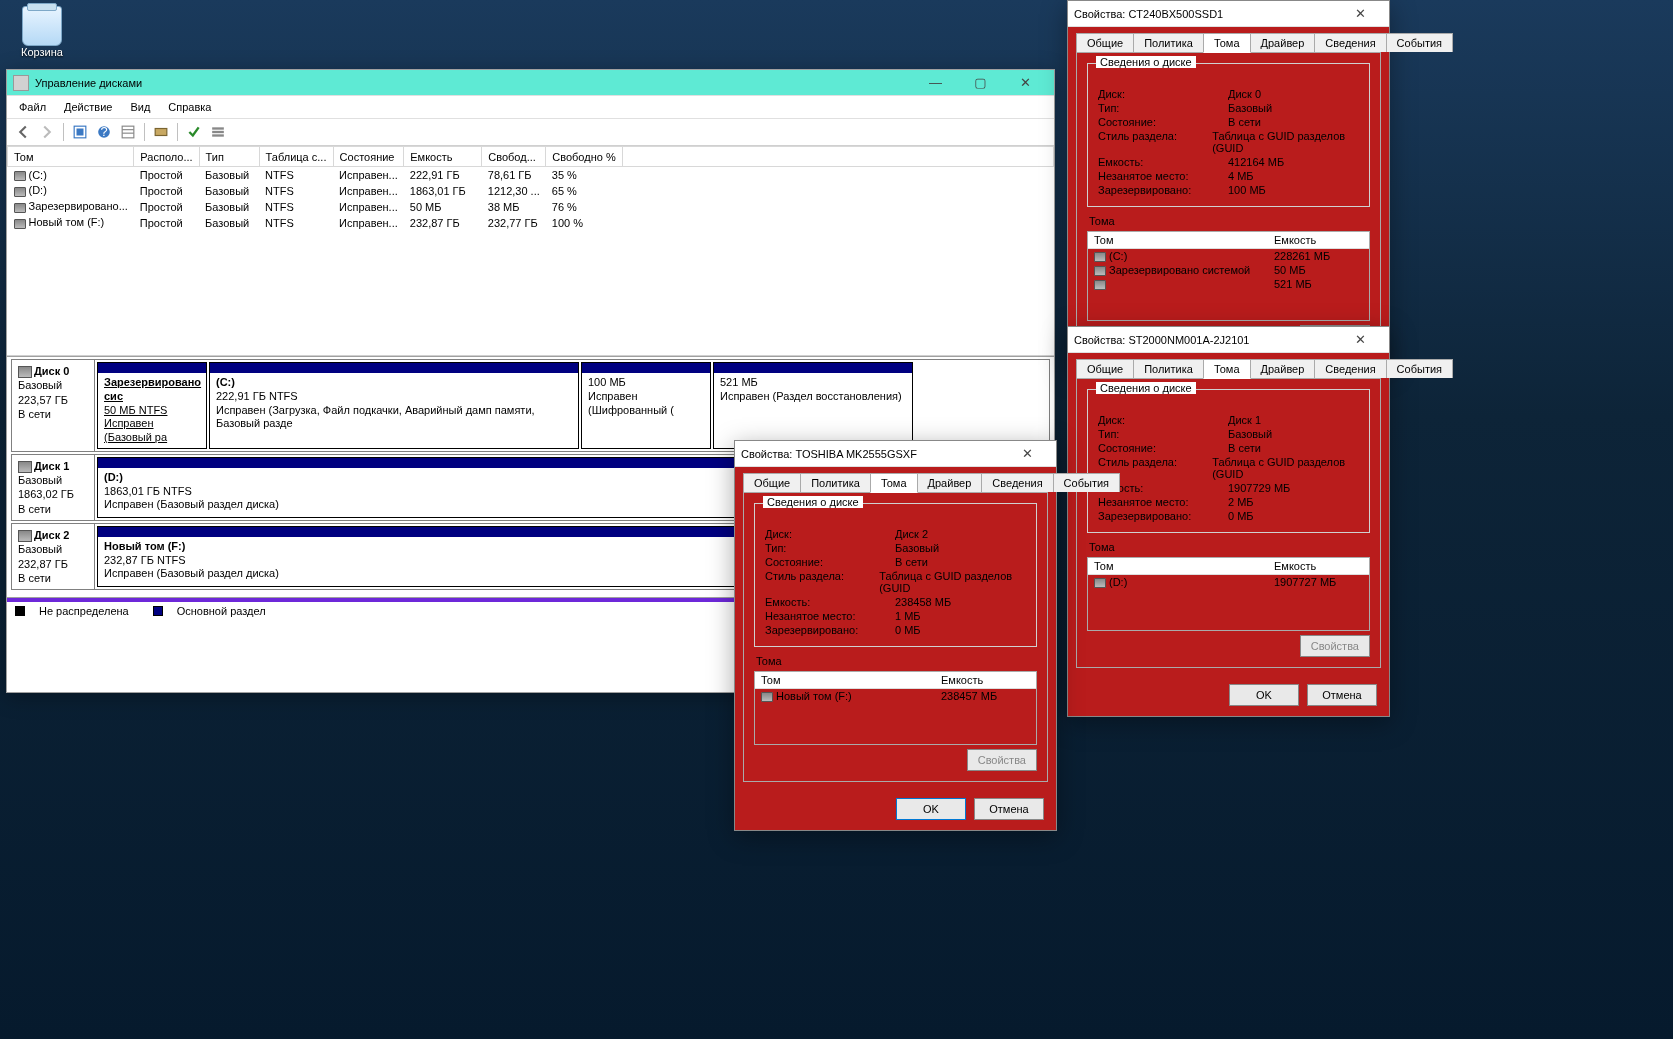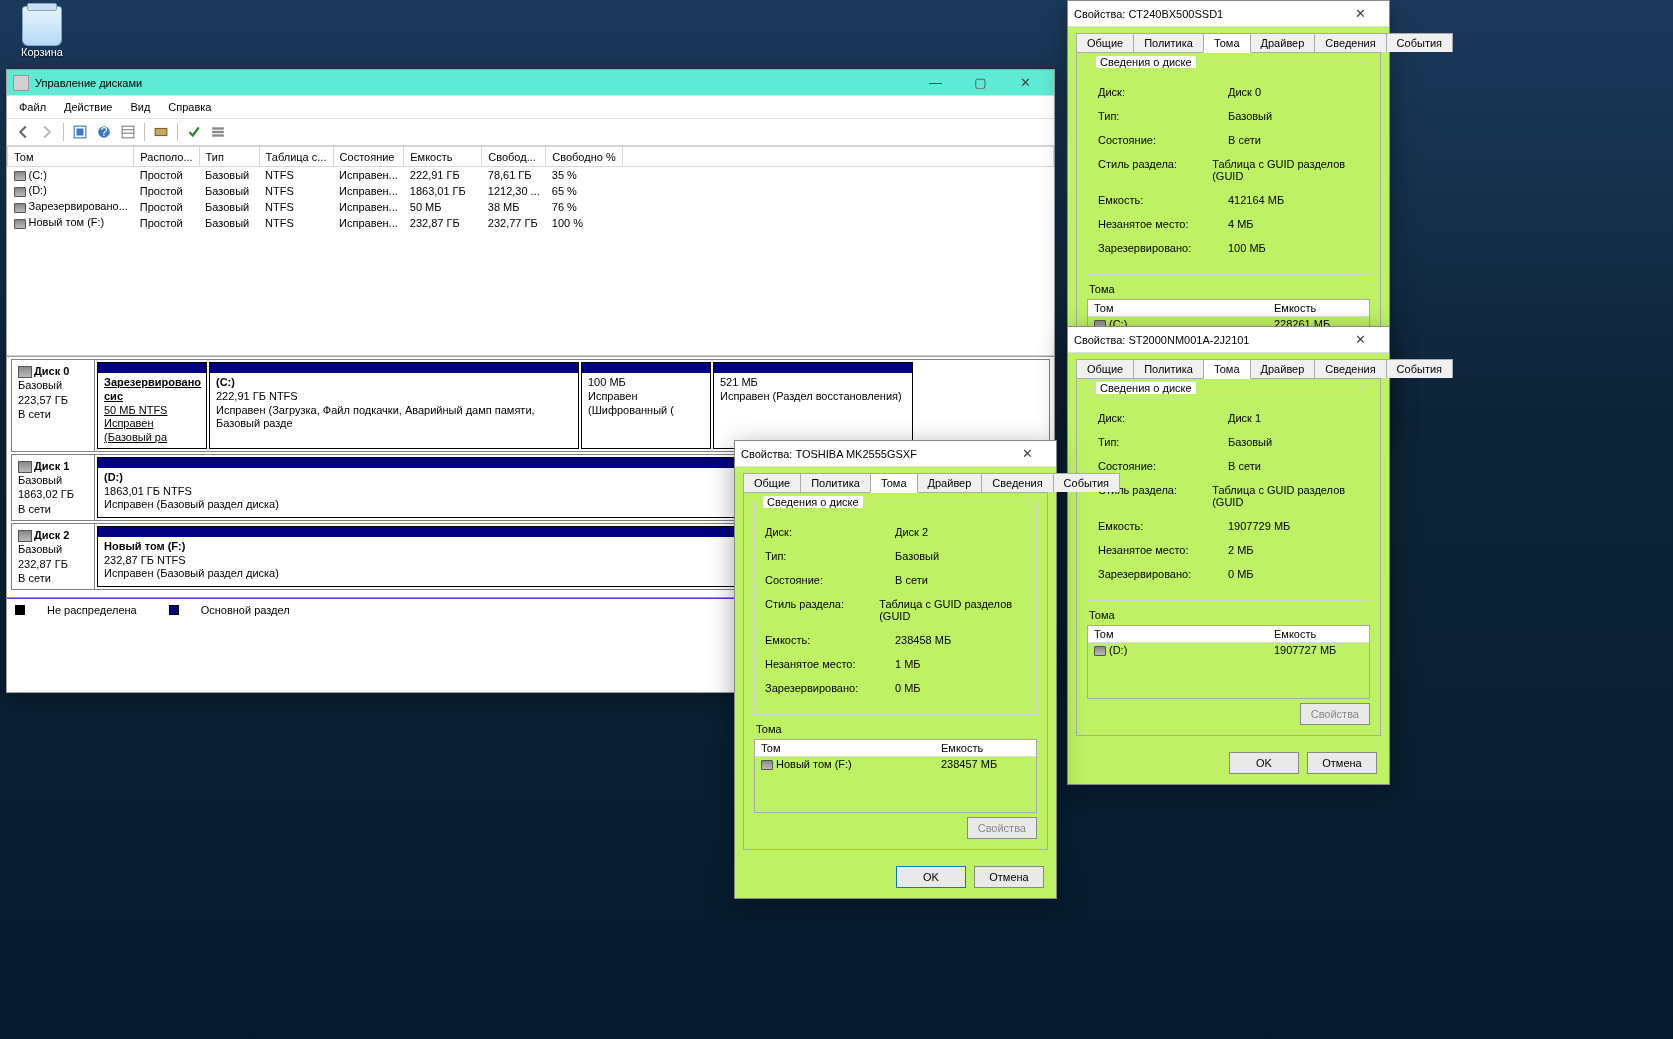--- a/index.html
+++ b/index.html
@@ -27,31 +27,31 @@
 .diskpanel{border-top:1px solid #a0a0a0;border-bottom:1px solid #a0a0a0}
 .diskrow{display:flex;border:1px solid #808080;margin:2px 4px}
 .diskinfo{width:83px;padding:4px 6px;border-right:1px solid #808080;font-size:11px;line-height:1.3}
 .diskinfo .dicon{display:inline-block;width:14px;height:12px;background:linear-gradient(#888,#bbb);border:1px solid #555;vertical-align:middle;margin-right:2px}
 .diskinfo b{font-weight:700}
 .partitions{flex:1;display:flex;padding:2px;gap:2px}
 .part{border:1px solid #000;padding:3px 6px;font-size:11px;line-height:1.25;overflow:hidden;position:relative}
 .part::before{content:"";position:absolute;top:0;left:0;right:0;height:10px;background:#000080}
 .part .pbody{margin-top:10px}
 .part b{font-weight:700}
-.legend{height:22px;display:flex;align-items:center;padding:0 8px;gap:22px;border-top:1px solid #6d28d9}
+.legend{height:22px;display:flex;align-items:center;padding:0 8px;gap:14px;border-top:4px solid #6d28d9}
 .lsw{width:10px;height:10px;display:inline-block;border:1px solid #000}
-.props{position:absolute;background:#bef264;border:1px solid #888;box-shadow:0 6px 24px rgba(0,0,0,.35);font-size:11px}
+.props{position:absolute;background:#b91c1c;border:1px solid #888;box-shadow:0 6px 24px rgba(0,0,0,.35);font-size:11px}
 .props .titlebar{background:#fff}
 .tabs{display:flex;padding:6px 8px 0 8px;gap:0;border-bottom:none;align-items:flex-end}
 .tab{border:1px solid #aaa;border-bottom:none;padding:3px 10px;background:#f0f0f0;margin-right:-1px;position:relative;cursor:default}
 .tab.active{background:#fff;border-bottom:1px solid #fff;z-index:2;margin-bottom:-1px}
 .tabbody{border:1px solid #aaa;margin:0 8px 8px 8px;padding:10px}
-.group{border:1px solid #d0d0d0;padding:10px 10px 8px 10px;margin-bottom:8px;position:relative}
+.group{border:1px solid #d0d0d0;padding:22px 10px 8px 10px;margin-bottom:8px;position:relative}
 .group .glabel{position:absolute;top:-8px;left:8px;background:#fff;padding:0 4px}
-.kv{display:flex;margin:12px 0}
+.kv{display:flex;margin:2px 0}
 .kv .k{width:130px}
 .listbox{border:1px solid #aaa;height:74px;overflow:auto}
 .listbox table{width:100%;border-collapse:collapse}
 .listbox th{text-align:left;padding:2px 6px;font-weight:400;border-bottom:1px solid #ddd;background:#fff}
 .listbox td{padding:1px 6px}
 .btnrow{display:flex;justify-content:flex-end;gap:6px;padding:4px 0 0 0}
 .btn{min-width:70px;height:22px;border:1px solid #888;background:#e9e9e9;display:flex;align-items:center;justify-content:center;padding:0 10px;cursor:default}
 .btn.disabled{color:#888}
 .dlgbtns{display:flex;justify-content:flex-end;gap:8px;padding:8px 12px 10px 0}
 </style>

